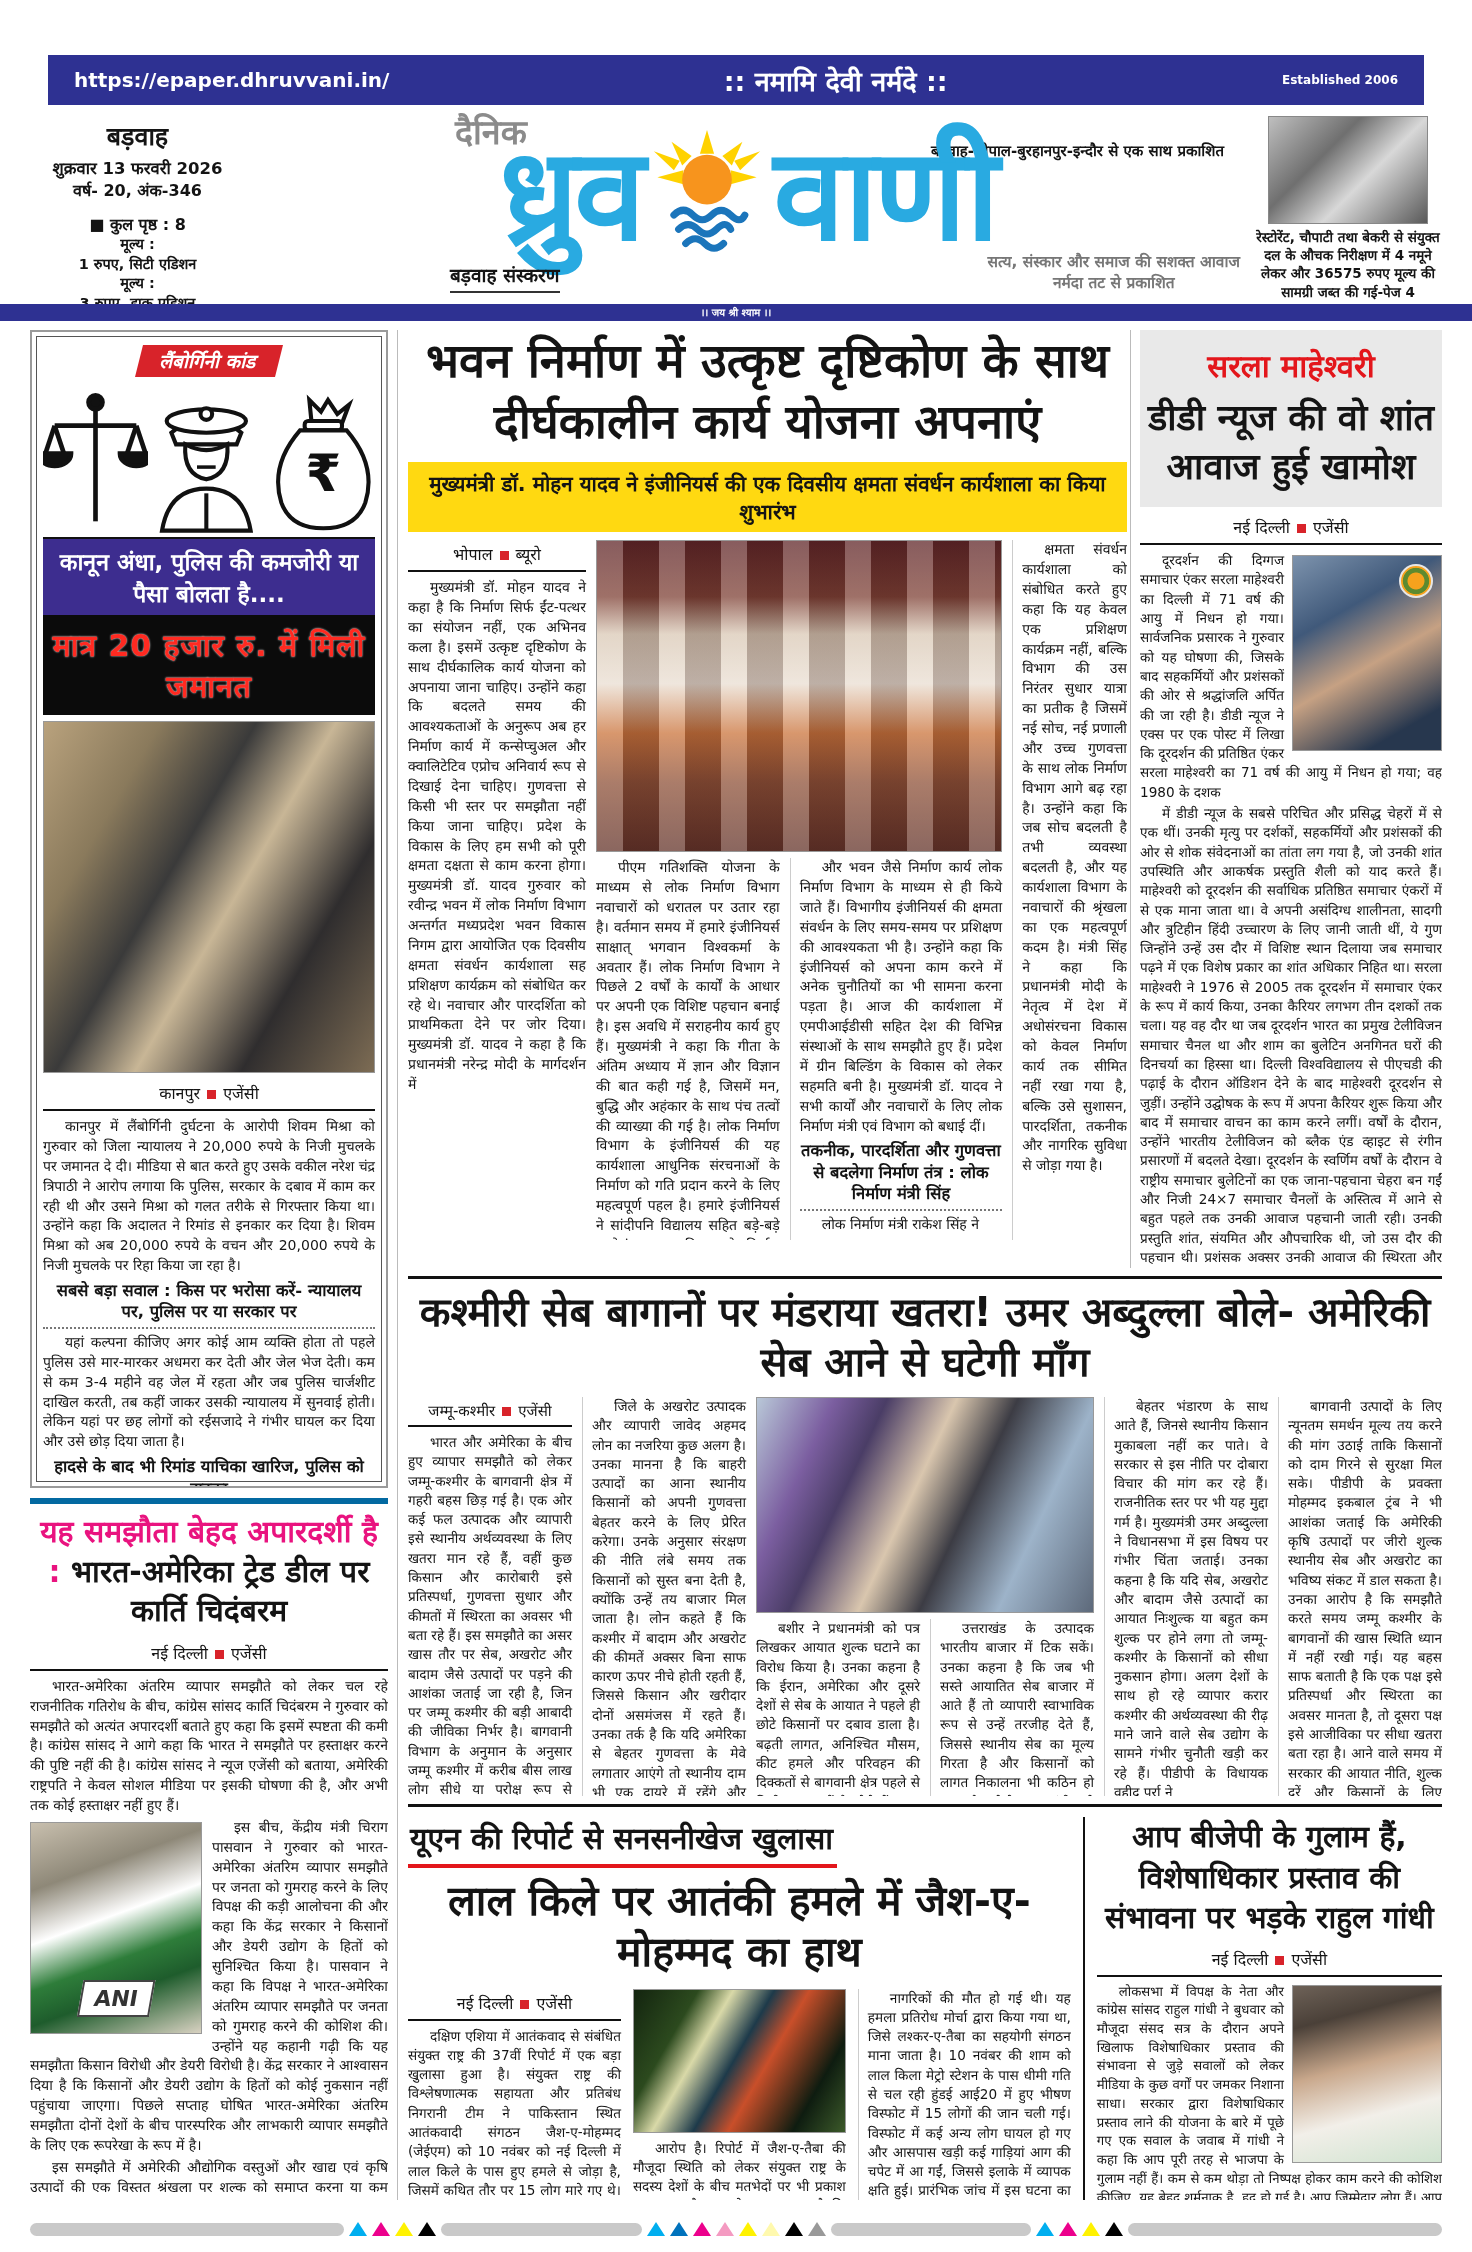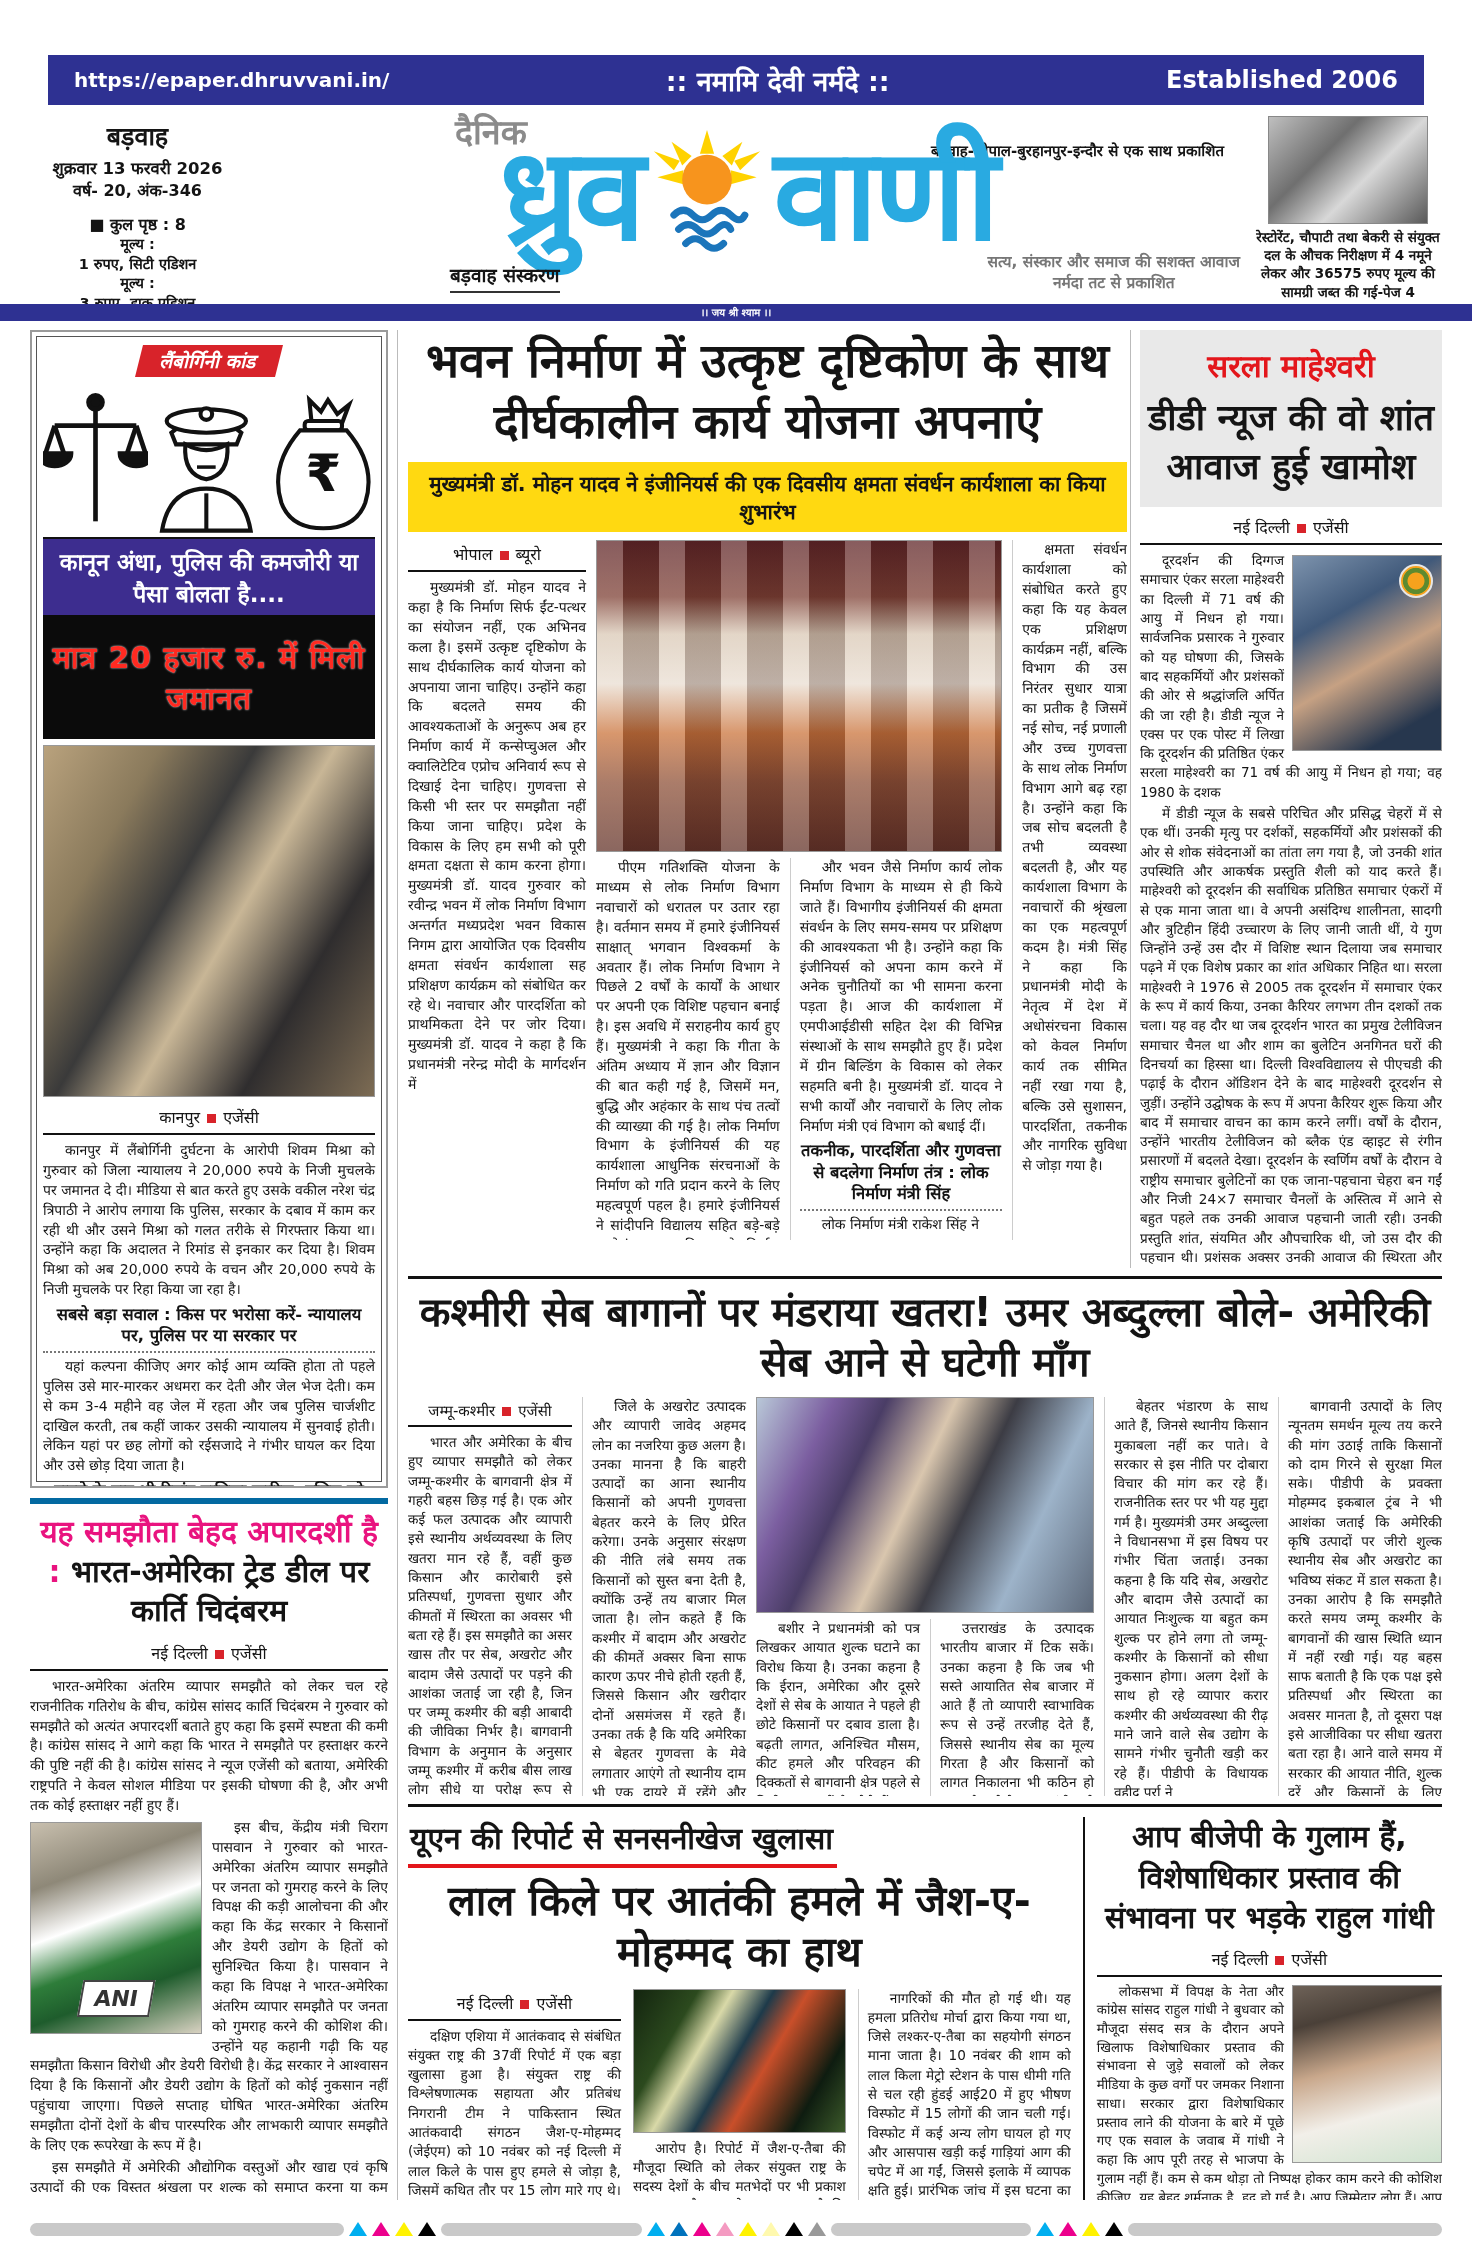--- a/index.html
+++ b/index.html
@@ -5,21 +5,21 @@
   * { margin:0; padding:0; box-sizing:border-box; }
   html,body { background:#f0f0f0; }
   .page { position:relative; width:1472px; height:2252px; margin:0 auto; background:#fff;
           font-family:"DejaVu Sans", sans-serif; color:#141414; overflow:hidden; }
 
   
   .topbar { position:absolute; top:55px; left:48px; right:48px; height:50px; background:#2e3192;
             color:#fff; display:flex; align-items:center; justify-content:space-between; padding:0 26px; }
   .topbar .url { font-size:20px; font-weight:bold; }
   .topbar .motto { font-size:27px; font-weight:bold; }
-  .topbar .est { font-size:24px; font-weight:bold; }
+  .topbar .est { font-size:12px; font-weight:bold; }
 
   
   .masthead { position:absolute; top:112px; left:30px; right:30px; height:186px; display:flex; }
   .mh-left { width:215px; text-align:center; padding-top:8px; line-height:1.35; }
   .mh-place { font-size:25px; font-weight:bold; }
   .mh-date { font-size:16.5px; font-weight:bold; margin-top:4px; }
   .mh-vol { font-size:16px; font-weight:bold; }
   .mh-pages { font-size:16px; font-weight:bold; margin-top:12px; }
   .mh-price { font-size:14.5px; font-weight:bold; }
   .mh-center { flex:1; position:relative; }
@@ -51,21 +51,21 @@
   .colrule { border-left:1px solid #ccc; padding-left:9px; }
 
   
   .lambo { border:2px solid #9a9a9a; padding:4px; height:1158px; overflow:hidden; }
   .lambo-in { border:1px solid #555; padding:6px; height:100%; }
   .lambo-illu { position:relative; height:196px; background:#fff; border-bottom:2px solid #111; }
   .lambo-badge { position:absolute; top:2px; left:50%; transform:translateX(-50%) skewX(-14deg);
                  background:#d8232a; color:#fff; font-weight:bold; font-size:19px; padding:3px 22px; white-space:nowrap; }
   .illu-row { position:absolute; bottom:0; left:0; right:0; height:150px; display:flex; justify-content:space-around; align-items:flex-end; }
   .strap-purple { background:#3d2d8f; color:#fff; text-align:center; font-weight:bold; font-size:23px; padding:6px 2px; }
-  .strap-black { background:#0b0b0b; color:#ff2a21; text-align:center; font-weight:800; font-size:30px; padding:21px 2px;
+  .strap-black { background:#0b0b0b; color:#ff2a21; text-align:center; font-weight:800; font-size:30px; padding:9px 2px;
                  text-shadow:0 0 2px #fff; letter-spacing:1px; }
   .lambo-photo { height:352px; margin:6px 0; border:1px solid #999;
                  background:linear-gradient(120deg,#b9a27d 0%,#8a7a5c 22%,#3a3a3a 40%,#c8b696 55%,#2f2d2e 75%,#7d6c54 100%); }
   .subhead { font-weight:bold; font-size:16.5px; text-align:center; margin:4px 0 2px 0; line-height:1.3; }
   .subhead.dotted { border-bottom:2px dotted #777; padding-bottom:4px; margin-bottom:4px; }
 
   
   .chid { border-top:6px solid #0369a1; margin-top:10px; padding-top:8px; height:694px; overflow:hidden; }
   .chid-headline { text-align:center; font-size:30px; font-weight:800; line-height:1.32; margin-bottom:8px; }
   .chid-headline .pink { color:#e9137f; }

